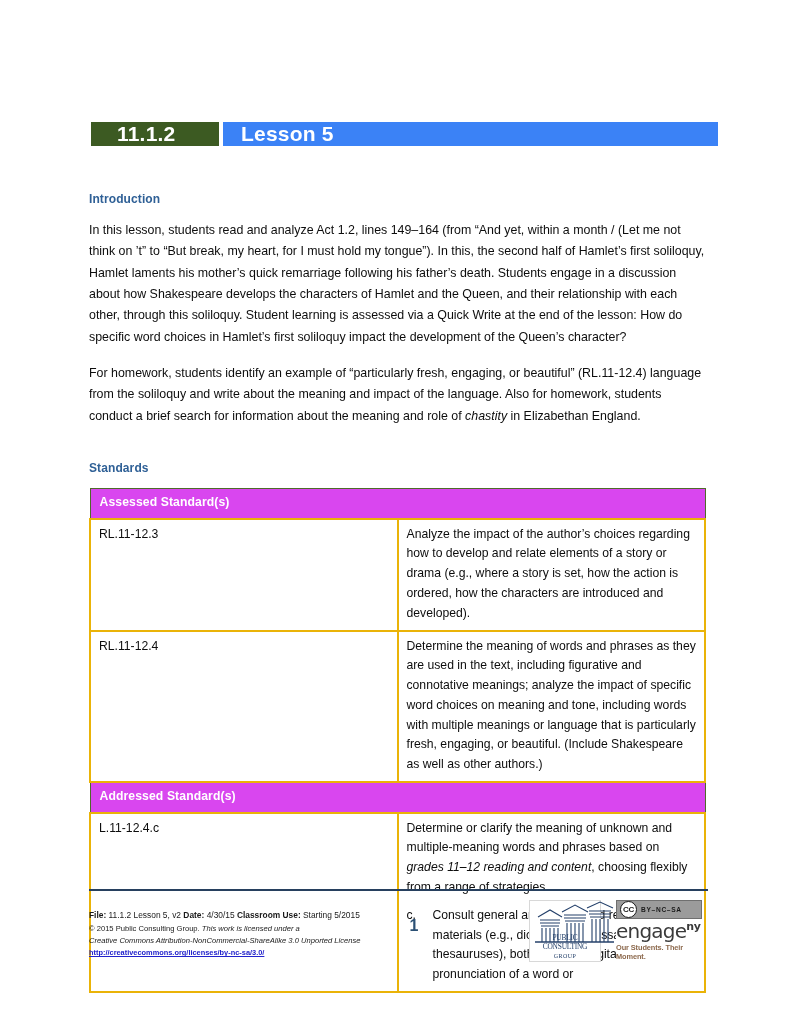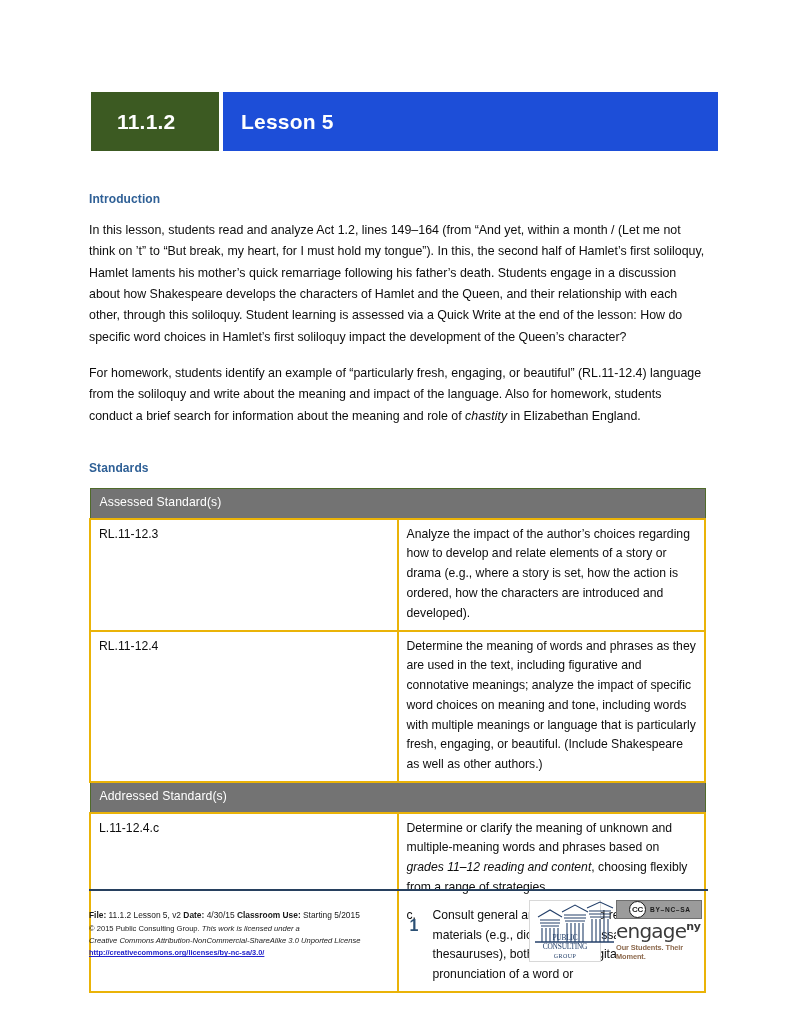--- a/index.html
+++ b/index.html
@@ -39,44 +39,45 @@
   .doc-header-right {
     font-weight: normal;
     letter-spacing: 0px;
     color: #1a1a1a;
   }
 
   
   .title-banner {
     position: absolute;
     left: 91px;
-    top: 92px;
+    top: 104px;
     width: 627px;
     height: 59px;
     display: flex;
+    align-items: center;
   }
   .banner-code {
     width: 128px;
     background: #3c5a22;
     color: #ffffff;
     font-size: 21px;
     font-weight: bold;
     display: flex;
     align-items: center;
     padding-left: 26px;
     box-sizing: border-box;
     letter-spacing: 0.2px;
   }
   .banner-gap {
     width: 4px;
     background: #ffffff;
   }
   .banner-title {
     flex: 1;
-    background: #1d4ed8;
+    background: #3b82f6;
     color: #ffffff;
     font-size: 21px;
     font-weight: bold;
     display: flex;
     align-items: center;
     padding-left: 18px;
     box-sizing: border-box;
     letter-spacing: 0.2px;
   }
 
@@ -120,23 +121,23 @@
     border: 2px solid #eab308;
     vertical-align: top;
     padding: 5px 8px 6px 8px;
     font-size: 12.2px;
     line-height: 1.62;
     color: #0d0d0d;
     text-align: left;
     font-weight: normal;
   }
   table.standards-table th.group-head {
-    background: #737373;
+    background: #d946ef;
     color: #ffffff;
-    font-weight: normal;
+    font-weight: bold;
     font-size: 12.2px;
     padding: 4px 9px 5px 9px;
     border: 1px solid #4f6a2a;
     letter-spacing: 0.1px;
   }
   td.code-col {
     width: 103px;
     white-space: nowrap;
   }
   .sub-item {
@@ -214,21 +215,21 @@
     background: #ffffff;
   }
   .cc-badge {
     width: 86px;
     height: 19px;
     background: #9b9b9b;
     border: 1px solid #6f6f6f;
     box-sizing: border-box;
     display: flex;
     align-items: center;
-    padding-left: 12px;
+    padding-left: 3px;
   }
   .cc-circle {
     width: 15px;
     height: 15px;
     border-radius: 50%;
     background: #ffffff;
     border: 1.6px solid #1a1a1a;
     color: #1a1a1a;
     font-size: 8px;
     font-weight: bold;

